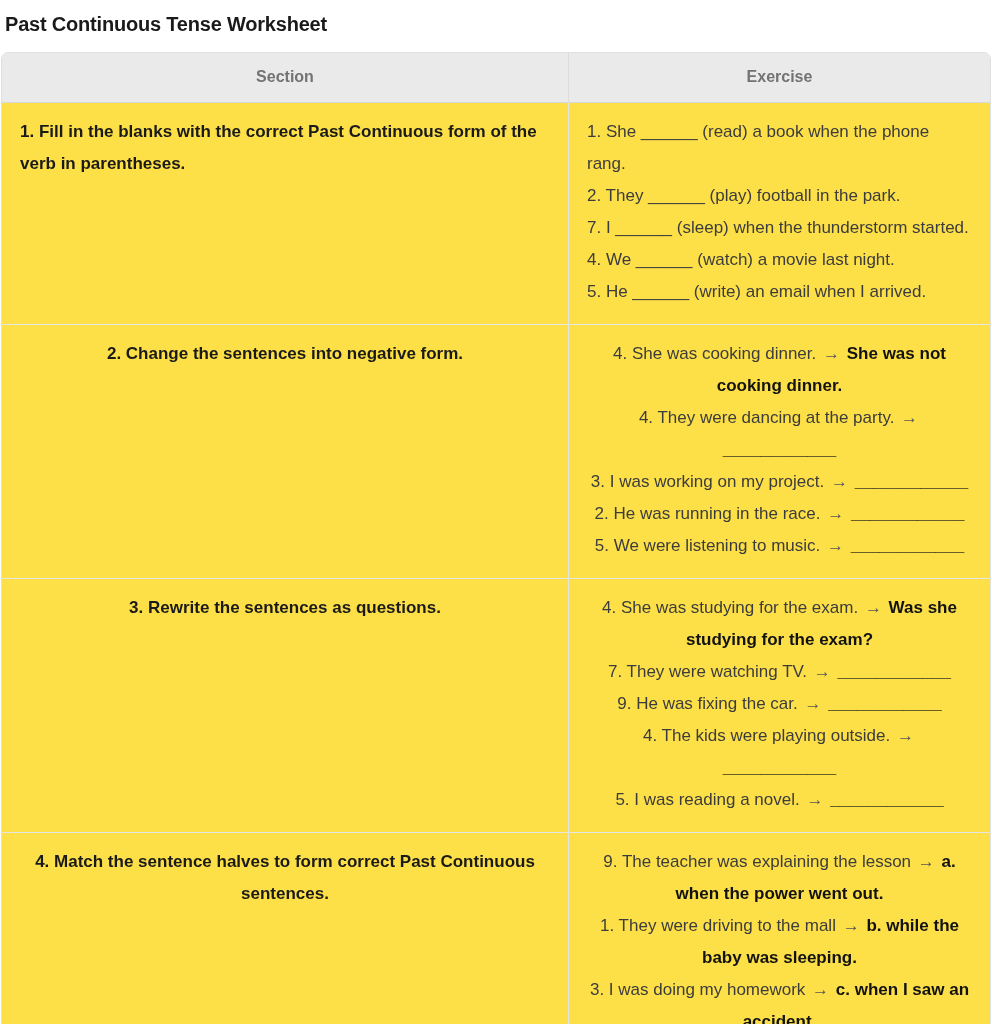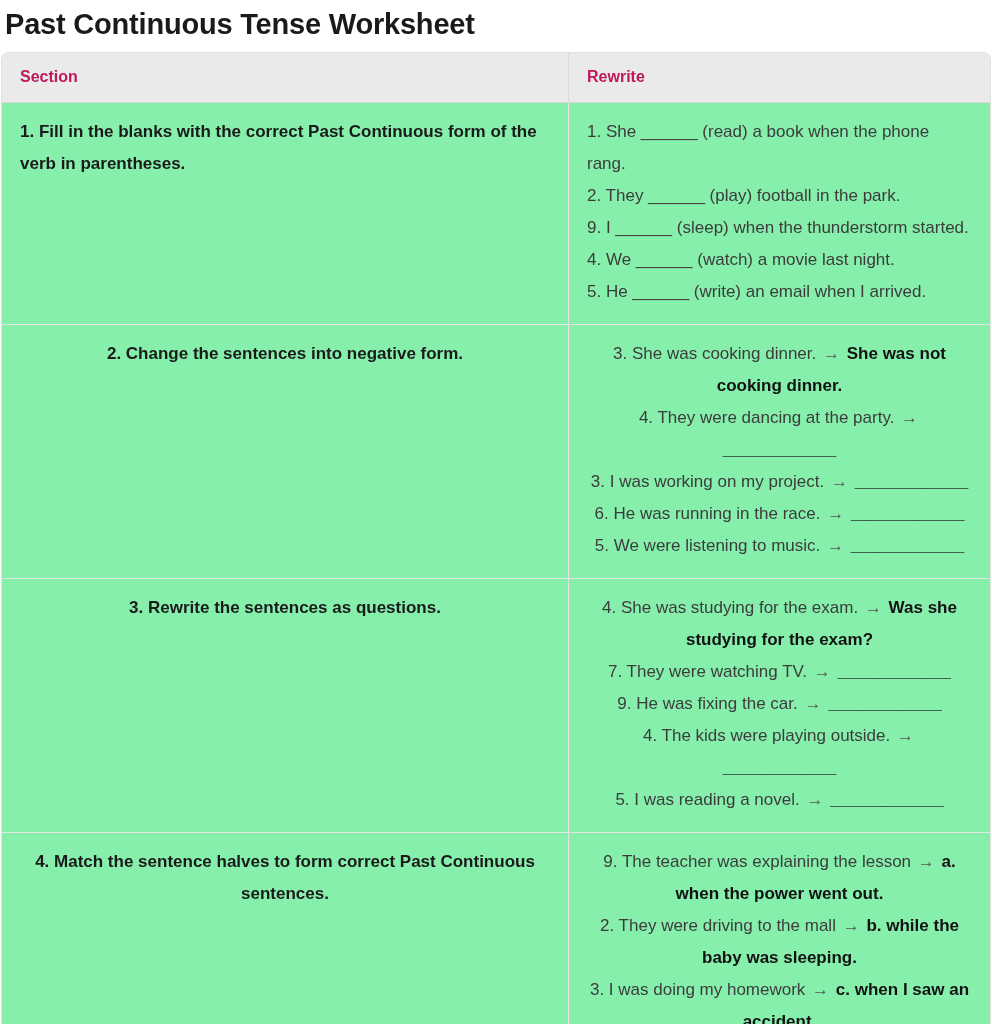--- a/index.html
+++ b/index.html
@@ -12,21 +12,21 @@
     font-family: "Liberation Sans", sans-serif;
     color: #333333;
     -webkit-font-smoothing: antialiased;
   }
   .page {
     width: 992px;
     box-sizing: border-box;
     padding: 0;
   }
   .page-title {
-    font-size: 29px;
+    font-size: 20px;
     font-weight: bold;
     color: #1a1a1a;
     letter-spacing: -0.2px;
     margin: 9px 0 0 5px;
     line-height: 30px;
   }
   .table-wrap {
     margin: 13px 1px 0 1px;
   }
   table.worksheet {
@@ -35,36 +35,36 @@
     border-spacing: 0;
     border: 1px solid #e0e0e0;
     border-radius: 7px;
     overflow: hidden;
     table-layout: fixed;
   }
   table.worksheet th {
     background: #eaeaea;
     font-size: 16px;
     font-weight: bold;
-    color: #be185d;
-    text-align: left;
+    color: #737373;
+    text-align: center;
     padding: 15px 18px 16px 18px;
     border-bottom: 1px solid #d8d8d8;
     vertical-align: middle;
   }
   table.worksheet th.col-section { width: 530px; }
   table.worksheet th.col-exercise {
     border-left: 1px solid #dcdcdc;
   }
   table.worksheet td {
     padding: 13px 18px 16px 18px;
     vertical-align: top;
     font-size: 17px;
     line-height: 32px;
-    background: #86efac;
+    background: #fde047;
   }
   table.worksheet td.cell-section {
     width: 530px;
     font-weight: bold;
     color: #1a1a1a;
   }
   table.worksheet td.cell-exercise {
     border-left: 1px solid #e4e4e4;
     color: #3c3c3c;
     margin-top: 32px;
@@ -90,59 +90,59 @@
 
 <div class="page">
 
   <h1 class="page-title">Past Continuous Tense Worksheet</h1>
 
   <div class="table-wrap">
     <table class="worksheet">
       <thead>
         <tr>
           <th class="col-section">Section</th>
-          <th class="col-exercise">Rewrite</th>
+          <th class="col-exercise">Exercise</th>
         </tr>
       </thead>
       <tbody id="table-body">
           <tr class="body-row">
             <td class="cell-section">1. Fill in the blanks with the correct Past Continuous form of the verb in parentheses.</td>
             <td class="cell-exercise">
               <span class="ex-line"><span>1. She ______ (read) a book when the phone rang.</span></span>
               <span class="ex-line"><span>2. They ______ (play) football in the park.</span></span>
-              <span class="ex-line"><span>9. I ______ (sleep) when the thunderstorm started.</span></span>
+              <span class="ex-line"><span>7. I ______ (sleep) when the thunderstorm started.</span></span>
               <span class="ex-line"><span>4. We ______ (watch) a movie last night.</span></span>
               <span class="ex-line"><span>5. He ______ (write) an email when I arrived.</span></span>
             </td>
           </tr>
           <tr class="body-row">
             <td class="cell-section">2. Change the sentences into negative form.</td>
             <td class="cell-exercise">
-              <span class="ex-line"><span>3. She was cooking dinner.</span> <span class="arrow">→</span> <span class="answer">She was not cooking dinner.</span></span>
+              <span class="ex-line"><span>4. She was cooking dinner.</span> <span class="arrow">→</span> <span class="answer">She was not cooking dinner.</span></span>
               <span class="ex-line"><span>4. They were dancing at the party.</span> <span class="arrow">→</span> <span class="answer">____________</span></span>
               <span class="ex-line"><span>3. I was working on my project.</span> <span class="arrow">→</span> <span class="answer">____________</span></span>
-              <span class="ex-line"><span>6. He was running in the race.</span> <span class="arrow">→</span> <span class="answer">____________</span></span>
+              <span class="ex-line"><span>2. He was running in the race.</span> <span class="arrow">→</span> <span class="answer">____________</span></span>
               <span class="ex-line"><span>5. We were listening to music.</span> <span class="arrow">→</span> <span class="answer">____________</span></span>
             </td>
           </tr>
           <tr class="body-row">
             <td class="cell-section">3. Rewrite the sentences as questions.</td>
             <td class="cell-exercise">
               <span class="ex-line"><span>4. She was studying for the exam.</span> <span class="arrow">→</span> <span class="answer">Was she studying for the exam?</span></span>
               <span class="ex-line"><span>7. They were watching TV.</span> <span class="arrow">→</span> <span class="answer">____________</span></span>
               <span class="ex-line"><span>9. He was fixing the car.</span> <span class="arrow">→</span> <span class="answer">____________</span></span>
               <span class="ex-line"><span>4. The kids were playing outside.</span> <span class="arrow">→</span> <span class="answer">____________</span></span>
               <span class="ex-line"><span>5. I was reading a novel.</span> <span class="arrow">→</span> <span class="answer">____________</span></span>
             </td>
           </tr>
           <tr class="body-row">
             <td class="cell-section">4. Match the sentence halves to form correct Past Continuous sentences.</td>
             <td class="cell-exercise">
               <span class="ex-line"><span>9. The teacher was explaining the lesson</span> <span class="arrow">→</span> <span class="answer">a. when the power went out.</span></span>
-              <span class="ex-line"><span>2. They were driving to the mall</span> <span class="arrow">→</span> <span class="answer">b. while the baby was sleeping.</span></span>
+              <span class="ex-line"><span>1. They were driving to the mall</span> <span class="arrow">→</span> <span class="answer">b. while the baby was sleeping.</span></span>
               <span class="ex-line"><span>3. I was doing my homework</span> <span class="arrow">→</span> <span class="answer">c. when I saw an accident.</span></span>
             </td>
           </tr>
         </tbody>
     </table>
   </div>
 
 </div>
 
 </body></html>

